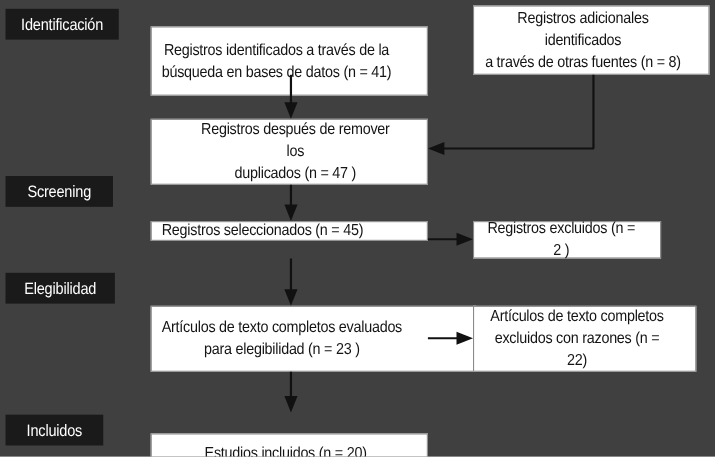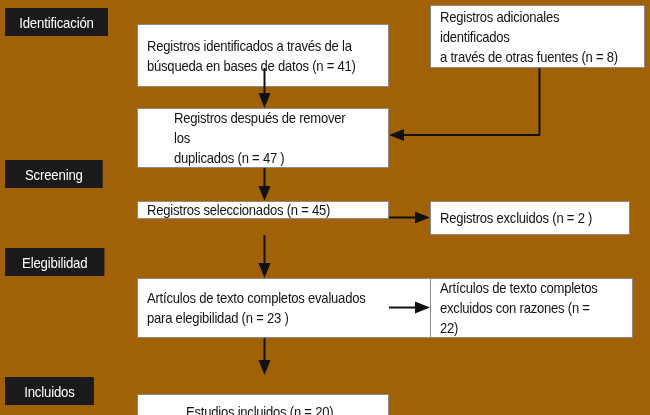--- a/index.html
+++ b/index.html
@@ -10,21 +10,22 @@
     width: 650px;
     height: 415px;
     background: #ffffff;
     font-family: "Liberation Sans", sans-serif;
     overflow: hidden;
   }
   #diagram {
     position: relative;
     width: 650px;
     height: 415px;
-    background: #a16207;
+    background: #404040;
+    text-align: center;
   }
   
   .stage-label {
     position: absolute;
     background: #1a1a1a;
     color: #ffffff;
     font-family: "Liberation Sans", sans-serif;
     font-size: 15px;
     font-weight: 400;
     letter-spacing: -0.2px;
@@ -100,21 +101,21 @@
 
   <div class="flow-box" style="left:137px; top:108px; width:252px; height:60px;padding-left:36px;">
     <span class="txt">Registros después de remover los
 duplicados (n = 47 )</span>
   </div>
 
   <div class="flow-box" style="left:137px; top:201px; width:252px; height:18px;">
     <span class="txt">Registros seleccionados (n = 45)</span>
   </div>
 
-  <div class="flow-box" style="left:430px; top:201px; width:200px; height:34px;">
+  <div class="flow-box" style="left:430px; top:201px; width:171px; height:34px;">
     <span class="txt">Registros excluidos (n = 2 )</span>
   </div>
 
   <div class="flow-box" style="left:137px; top:278px; width:296px; height:60px;">
     <span class="txt">Artículos de texto completos evaluados
 para elegibilidad (n = 23 )</span>
   </div>
 
   <div class="flow-box" style="left:430px; top:278px; width:203px; height:60px;">
     <span class="txt">Artículos de texto completos

